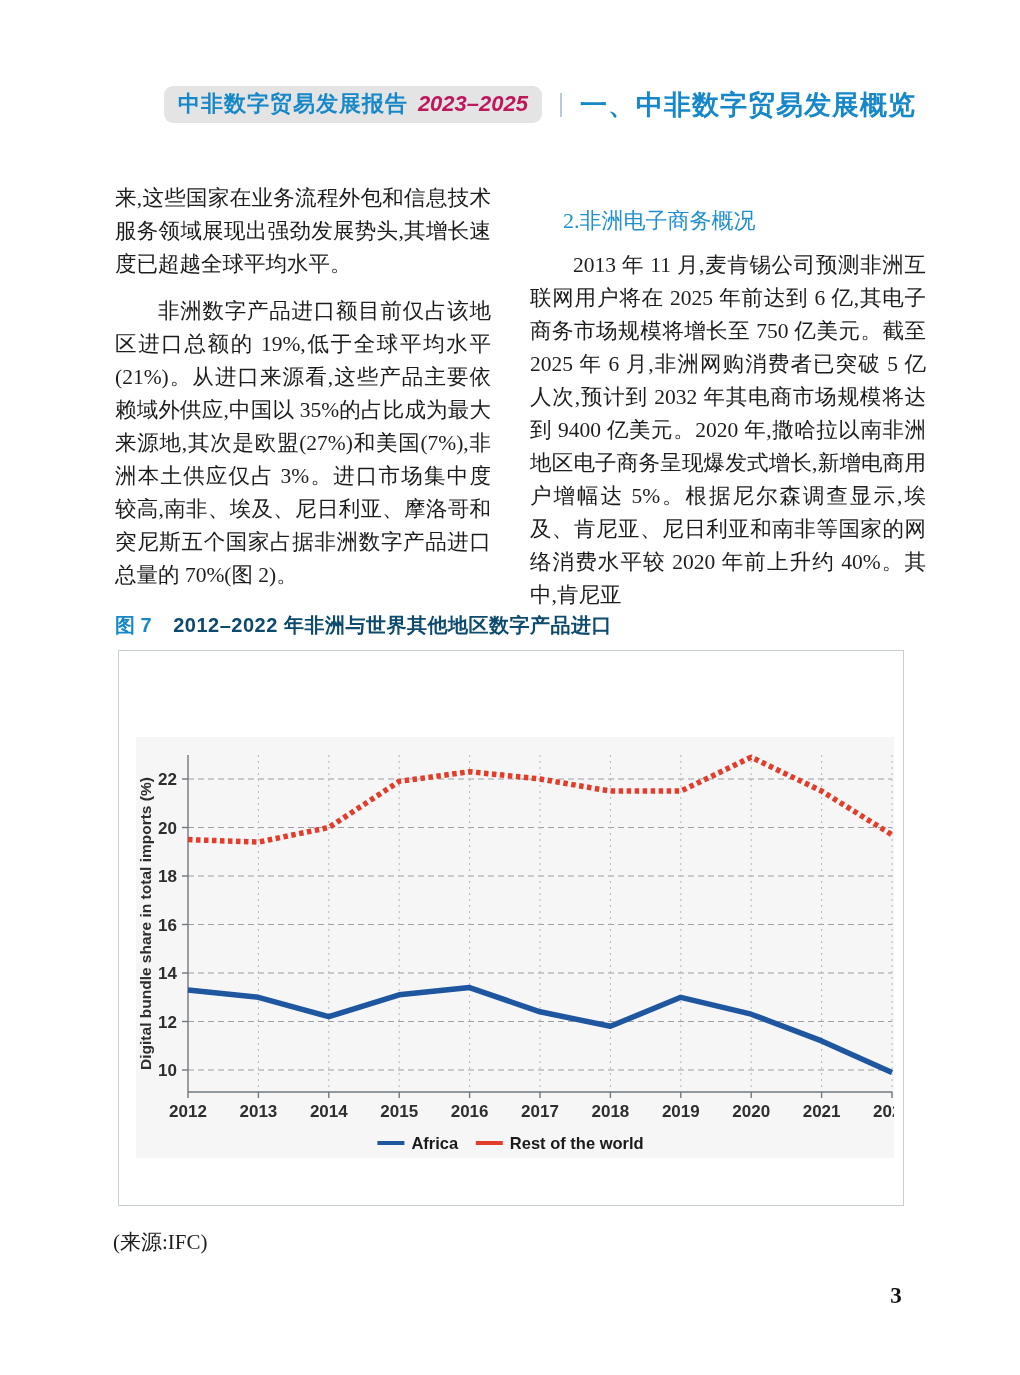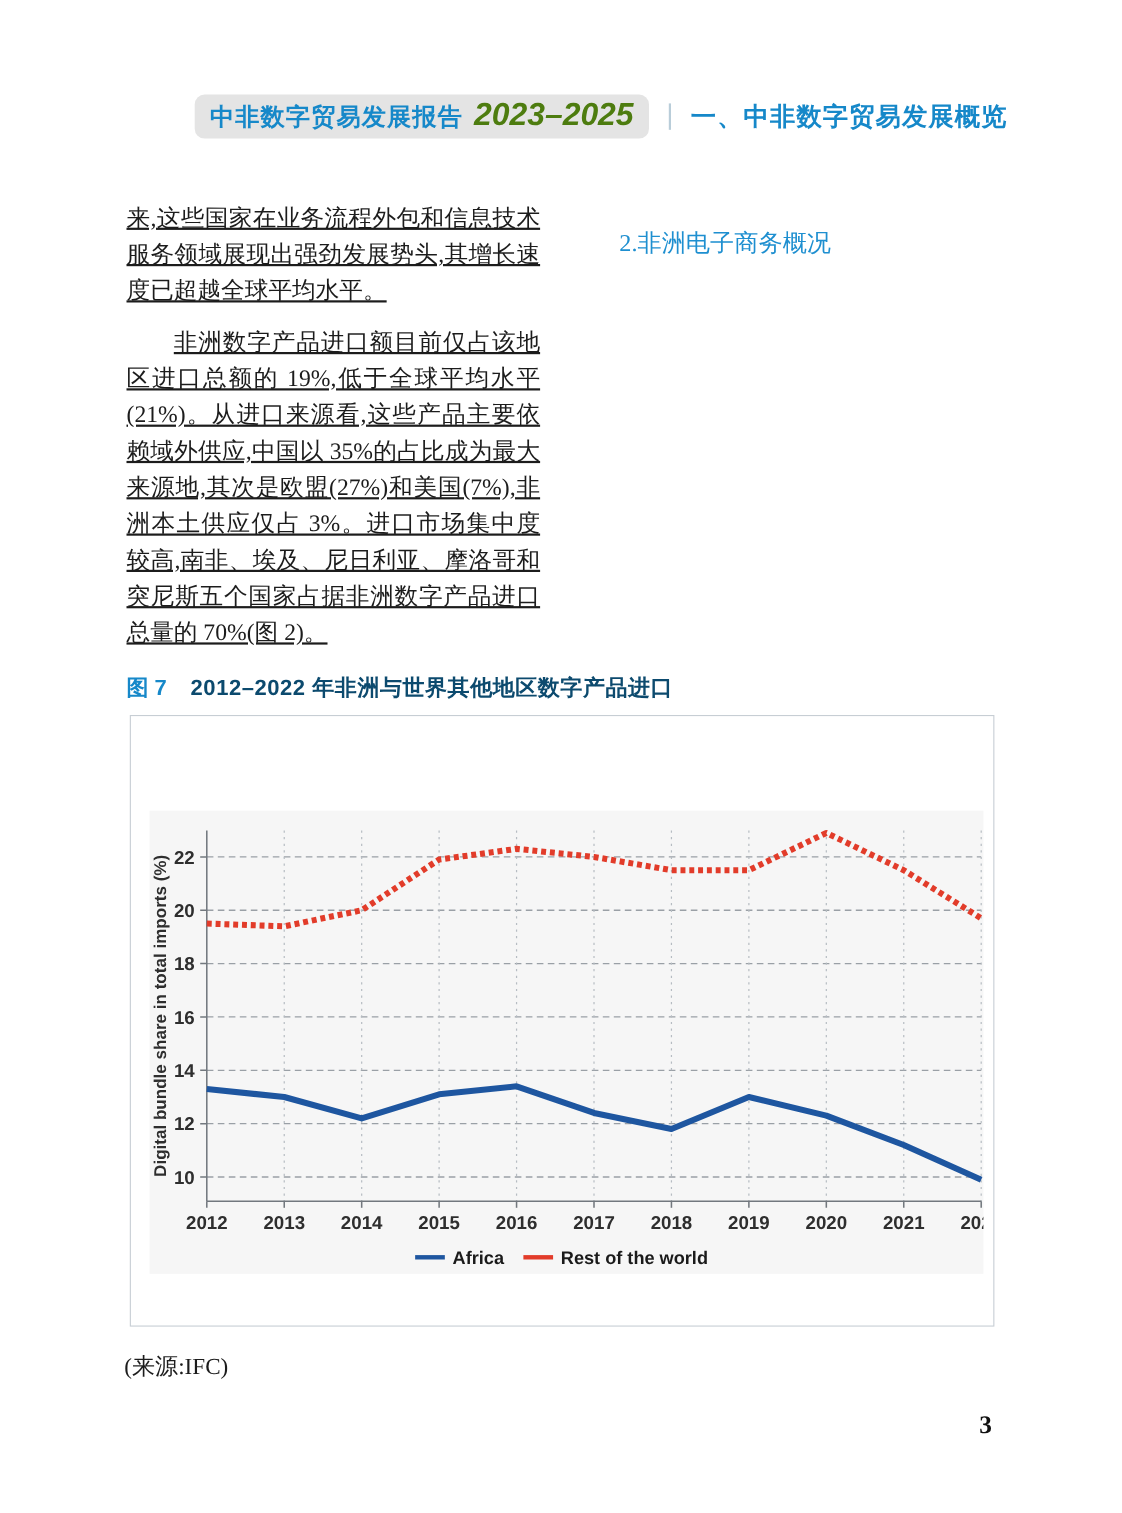--- a/index.html
+++ b/index.html
@@ -4,27 +4,27 @@
 <style>
   html,body{margin:0;padding:0;background:#ffffff;}
   .page{position:relative;width:1020px;height:1375px;background:#ffffff;overflow:hidden;
         font-family:"Liberation Serif", serif;color:#1c1c1c;}
 
   
   .header{position:absolute;top:86px;left:0;width:916px;display:flex;justify-content:flex-end;
           align-items:center;gap:18px;font-family:"Liberation Sans", sans-serif;}
   .pill{background:#e4e4e4;border-radius:9px;padding:3px 14px 4px 14px;display:flex;gap:10px;align-items:baseline;margin-left:32px;}
   .pill .title{color:#1688c9;font-weight:bold;font-size:22px;letter-spacing:1px;}
-  .pill .years{color:#4d7c0f;font-weight:bold;font-style:italic;font-size:29px;}
+  .pill .years{color:#be185d;font-weight:bold;font-style:italic;font-size:22px;}
   .hdr-divider{width:2px;height:24px;background:#b9cdd9;}
-  .hdr-section{color:#1688c9;font-weight:bold;font-size:23px;letter-spacing:1px;}
+  .hdr-section{color:#1688c9;font-weight:bold;font-size:27px;letter-spacing:1px;}
 
   
   .col{position:absolute;text-align:justify;text-justify:inter-ideograph;font-size:21.5px;line-height:33px;}
-  .col-left{left:115px;top:182px;width:376px;text-decoration:underline;}
+  .col-left{left:115px;top:182px;width:376px;}
   .col-right{left:530px;top:182px;width:396px;}
   .col p{margin:0 0 14px 0;}
   .indent{text-indent:43px;}
   .col-right h3{margin:22px 0 12px 33px;font-size:22px;font-weight:normal;color:#1e8fd0;}
 
   
   .fig-caption{position:absolute;left:115px;top:612px;font-family:"Liberation Sans", sans-serif;
                font-size:20px;font-weight:600;}
   .fig-caption .fig-label{color:#1688c9;margin-right:16px;}
   .fig-caption .fig-title{color:#0c4a6e;letter-spacing:0.5px;}
@@ -50,20 +50,21 @@
     <div class="hdr-section">一、中非数字贸易发展概览</div>
   </div>
 
   <section class="col col-left">
     <p>来,这些国家在业务流程外包和信息技术服务领域展现出强劲发展势头,其增长速度已超越全球平均水平。</p>
     <p class="indent">非洲数字产品进口额目前仅占该地区进口总额的 19%,低于全球平均水平(21%)。从进口来源看,这些产品主要依赖域外供应,中国以 35%的占比成为最大来源地,其次是欧盟(27%)和美国(7%),非洲本土供应仅占 3%。进口市场集中度较高,南非、埃及、尼日利亚、摩洛哥和突尼斯五个国家占据非洲数字产品进口总量的 70%(图 2)。</p>
   </section>
 
   <section class="col col-right">
     <h3>2.非洲电子商务概况</h3>
+    <p class="indent">2013 年 11 月,麦肯锡公司预测非洲互联网用户将在 2025 年前达到 6 亿,其电子商务市场规模将增长至 750 亿美元。截至 2025 年 6 月,非洲网购消费者已突破 5 亿人次,预计到 2032 年其电商市场规模将达到 9400 亿美元。2020 年,撒哈拉以南非洲地区电子商务呈现爆发式增长,新增电商用户增幅达 5%。根据尼尔森调查显示,埃及、肯尼亚、尼日利亚和南非等国家的网络消费水平较 2020 年前上升约 40%。其中,肯尼亚</p>
   </section>
 
   <div class="fig-caption">
     <span class="fig-label">图 7</span>
     <span class="fig-title">2012–2022 年非洲与世界其他地区数字产品进口</span>
   </div>
 
   <figure class="fig-box">
     <div class="plot-panel">
       <svg width="758" height="421" viewBox="0 0 758 421">

